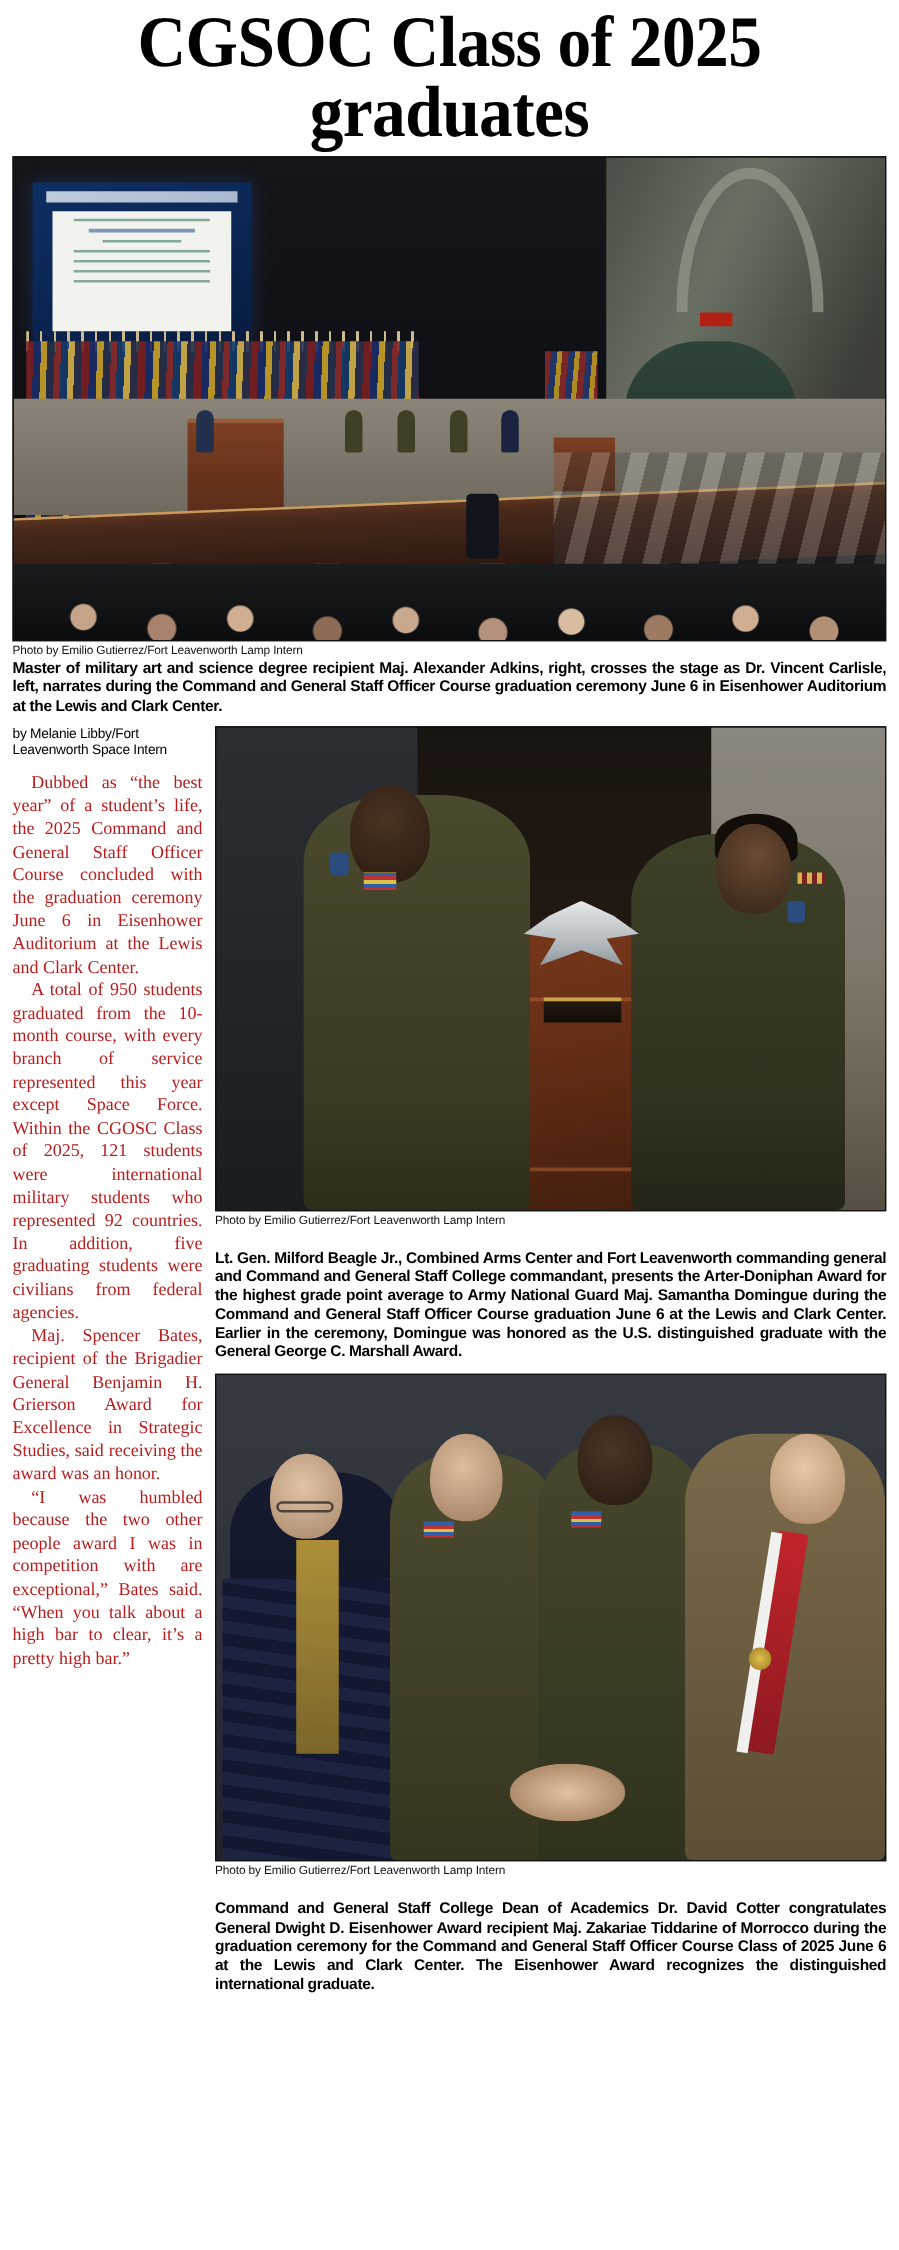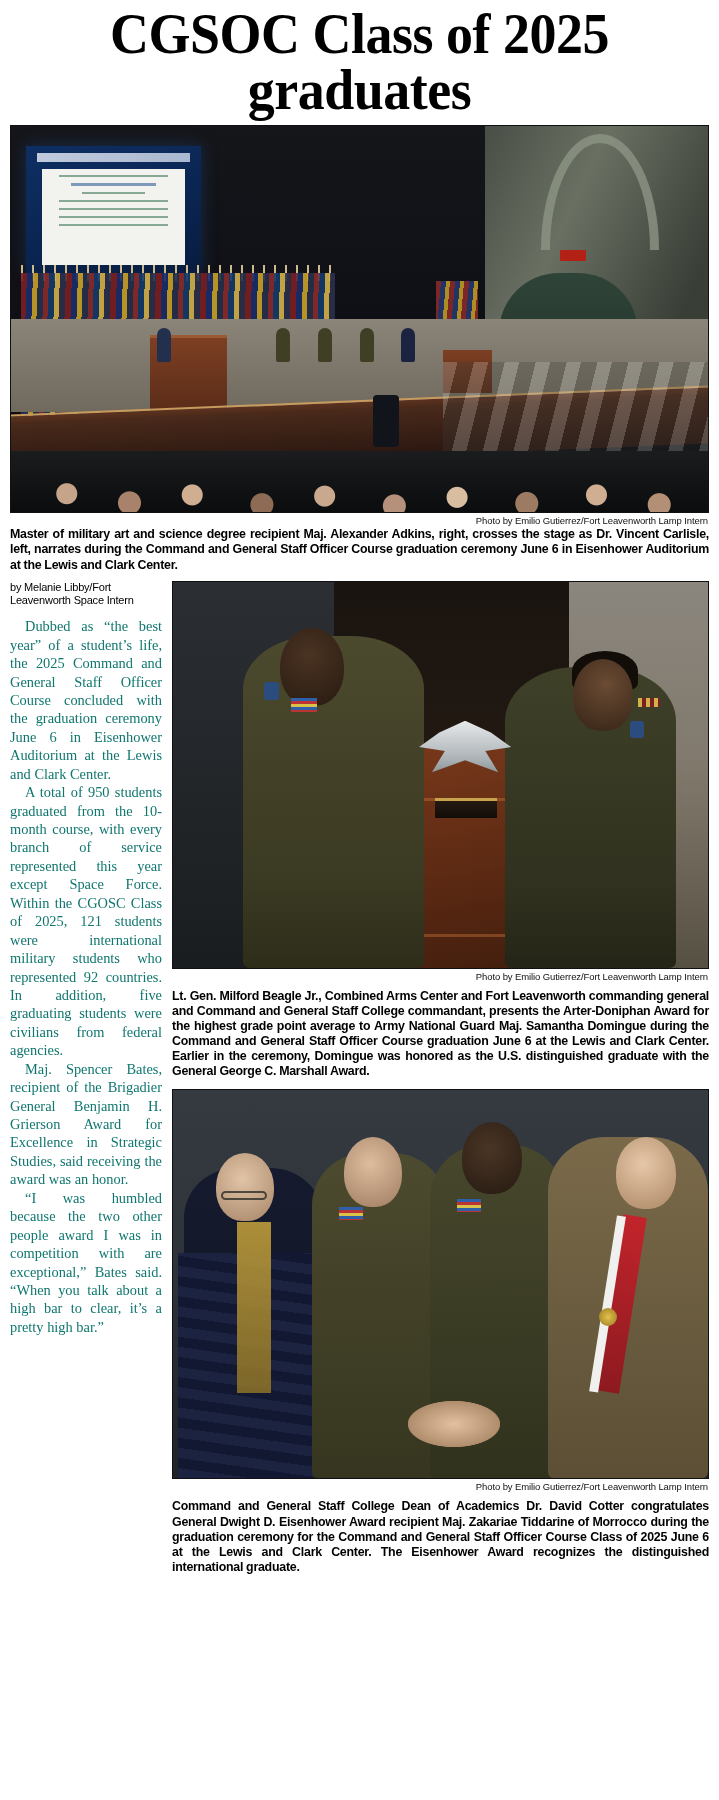--- a/index.html
+++ b/index.html
@@ -41,21 +41,21 @@
   
   .photo {
     position: relative;
     overflow: hidden;
     background: #0b0d10;
     border: 1px solid #111;
   }
   .credit {
     font-family: "Liberation Sans", sans-serif;
     font-size: 9.5px;
-    text-align: right;
+    text-align: left;
     color: #111;
     padding: 2px 1px 1px 0;
     letter-spacing: -0.1px;
   }
   .caption {
     font-family: "Liberation Sans", sans-serif;
     font-weight: bold;
     font-size: 12.4px;
     line-height: 1.22;
     text-align: justify;
@@ -201,21 +201,21 @@
     margin-bottom: 9px;
     letter-spacing: -0.2px;
   }
   .bodytext {
     font-family: "Liberation Serif", serif;
     font-size: 14.4px;
     line-height: 1.28;
     text-align: justify;
     hyphens: auto;
     -webkit-hyphens: auto;
-    color: #0f766e;
+    color: #b91c1c;
   }
   .bodytext p { margin: 0; text-indent: 15px; }
 
   
   #photo2 { width: 100%; height: 388px; }
   .p2-bg { position:absolute; inset:0; background: linear-gradient(180deg,#1a1410 0%,#241a12 60%,#120d09 100%); }
   .p2-wallL { position:absolute; left:0; top:0; width:30%; height:100%;
     background: linear-gradient(180deg,#2b2f33 0%,#1a1d20 100%); }
   .p2-wallR { position:absolute; right:0; top:0; width:26%; height:100%;
     background: linear-gradient(180deg,#e8e4d8 0%,#cfc9b8 45%,#8d8672 100%); opacity:.55; }
@@ -312,21 +312,21 @@
   .p3-hands { position:absolute; left:44%; bottom:8%; width:92px; height:46px;
     background: radial-gradient(ellipse at 50% 50%, #e3c1a0 0%, #b08d6c 70%, transparent 72%);
     border-radius: 20px; }
   .p3-ribbons2 { position:absolute; left:31%; top:30%; width:24px; height:13px;
     background: repeating-linear-gradient(180deg,#2e5fa8 0 3px,#b33 3px 6px,#d9c24a 6px 9px); }
   .p3-ribbons3 { position:absolute; left:53%; top:28%; width:24px; height:13px;
     background: repeating-linear-gradient(180deg,#2e5fa8 0 3px,#b33 3px 6px,#d9c24a 6px 9px); }
   .p3-glasses { position:absolute; left:9%; top:26%; width:46px; height:9px;
     border:2px solid #1a1a1a; border-radius:6px; opacity:.7; }
 
-  .cap-block { margin-top: 6px; }
+  .cap-block { margin-top: 16px; }
 </style>
 </head>
 <body>
 
 <div class="page">
 
   <h1 class="headline">CGSOC Class of 2025 graduates</h1>
 
   <div class="photo" id="photo1">
     <div class="aud-bg"></div>

